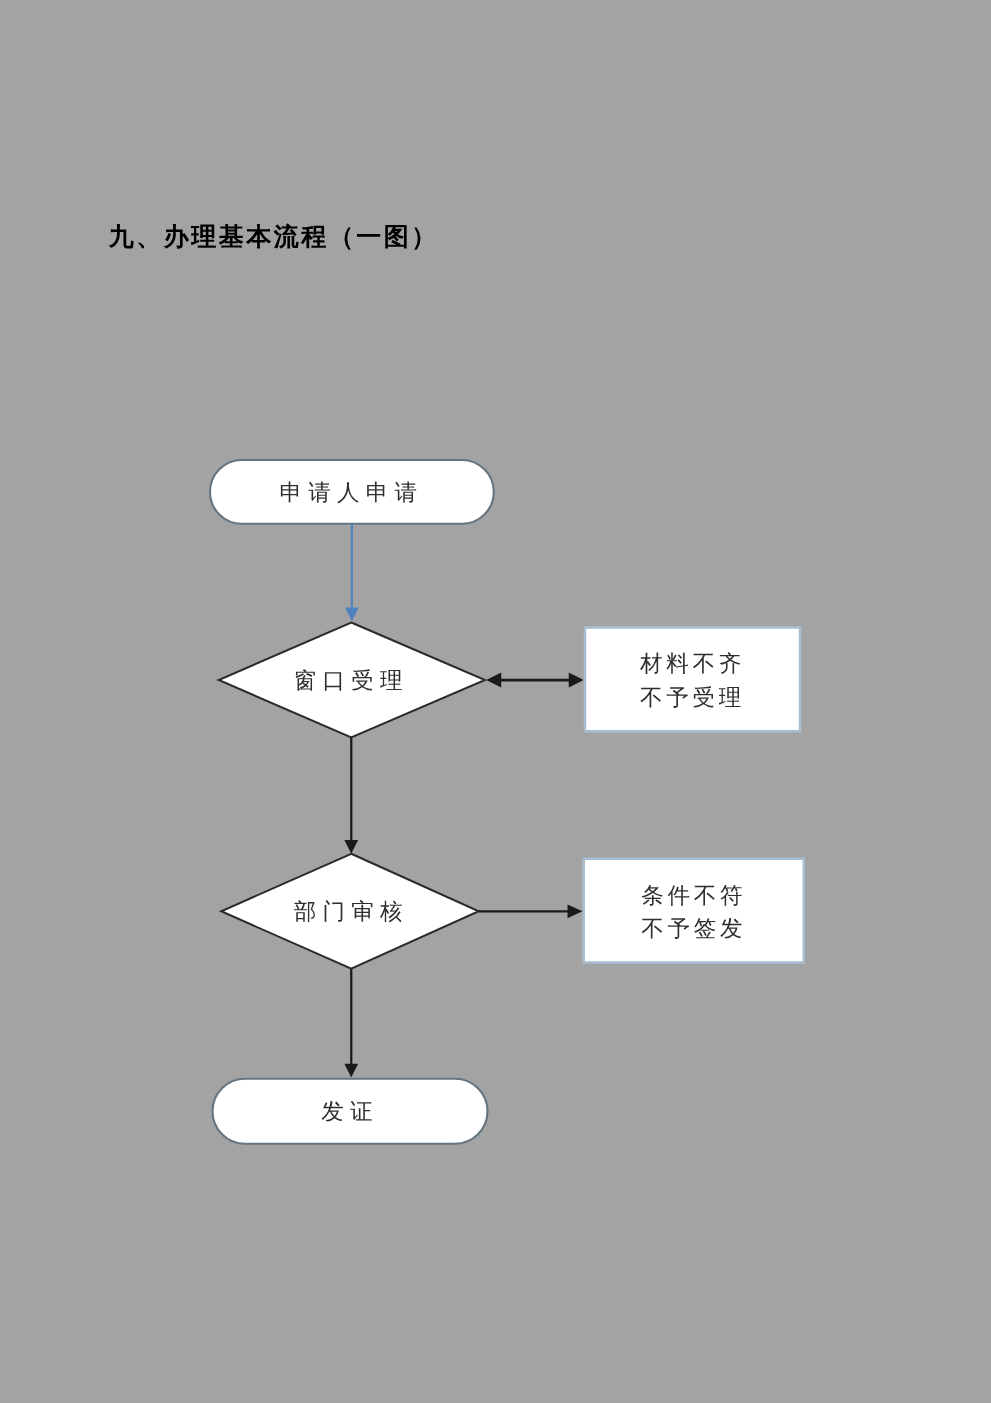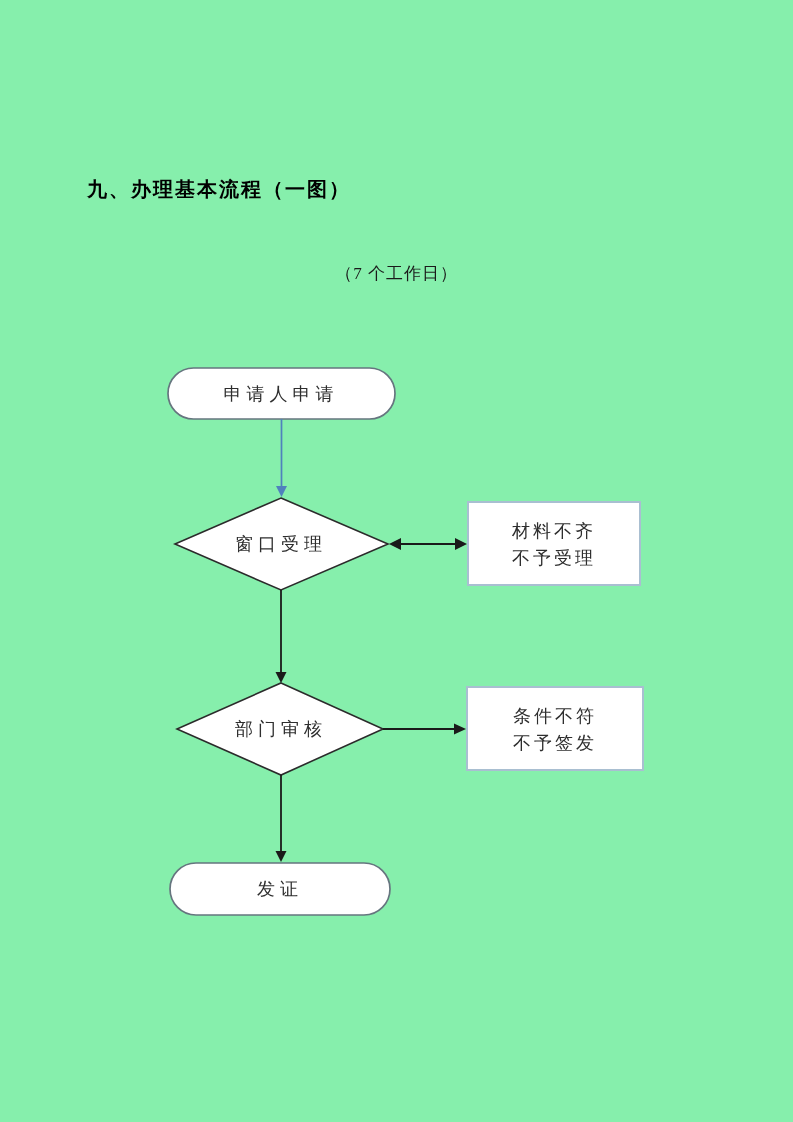--- a/index.html
+++ b/index.html
@@ -4,21 +4,21 @@
 <style>
   html, body {
     margin: 0;
     padding: 0;
     background: #ffffff;
   }
   .page {
     position: relative;
     width: 793px;
     height: 1122px;
-    background: #86efac;
+    background: #a3a3a3;
     overflow: hidden;
     font-family: "Liberation Serif", serif;
   }
   .heading {
     position: absolute;
     left: 87px;
     top: 176px;
     font-family: "Liberation Sans", sans-serif;
     font-weight: bold;
     font-size: 20px;
@@ -61,21 +61,20 @@
   }
   .node-label { letter-spacing: 5px; }
   .note-label { letter-spacing: 3px; }
 </style>
 </head>
 <body>
 
 <div class="page">
 
   <div class="heading">九、办理基本流程（一图）</div>
-  <div class="subtitle">（7 个工作日）</div>
 
   <svg class="flow" width="793" height="580" viewBox="0 0 793 580">
 
     <g>
       <rect x="168" y="18" width="227" height="51" rx="25.5" ry="25.5" fill="#ffffff" stroke="#66757f" stroke-width="1.7"></rect>
       <text x="281" y="44" text-anchor="middle" dominant-baseline="central" class="node-label">申请人申请</text>
     </g>
 
     <g>
       <line x1="281.5" y1="69" x2="281.5" y2="137" stroke="#4f81bd" stroke-width="1.7"></line>

